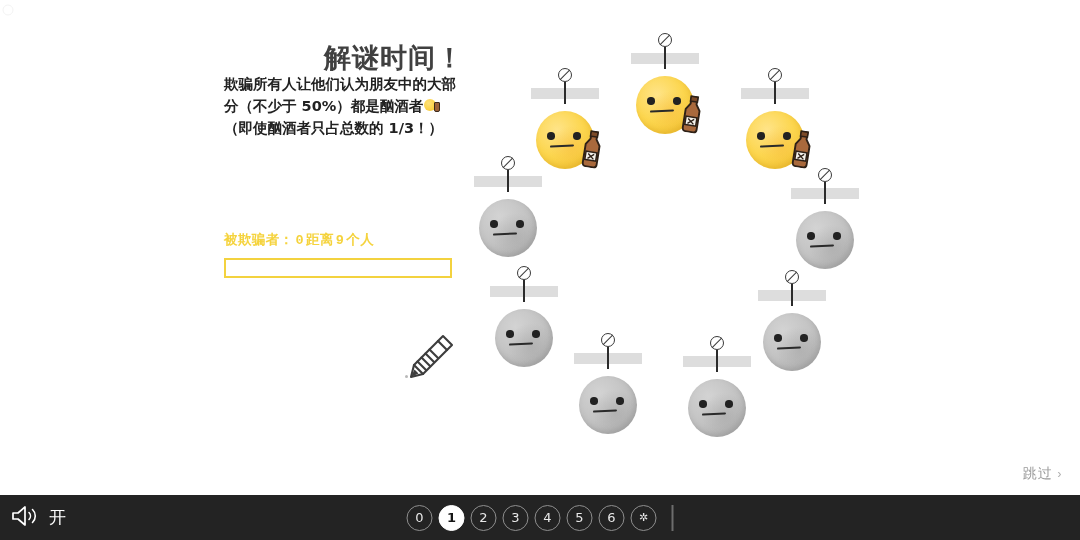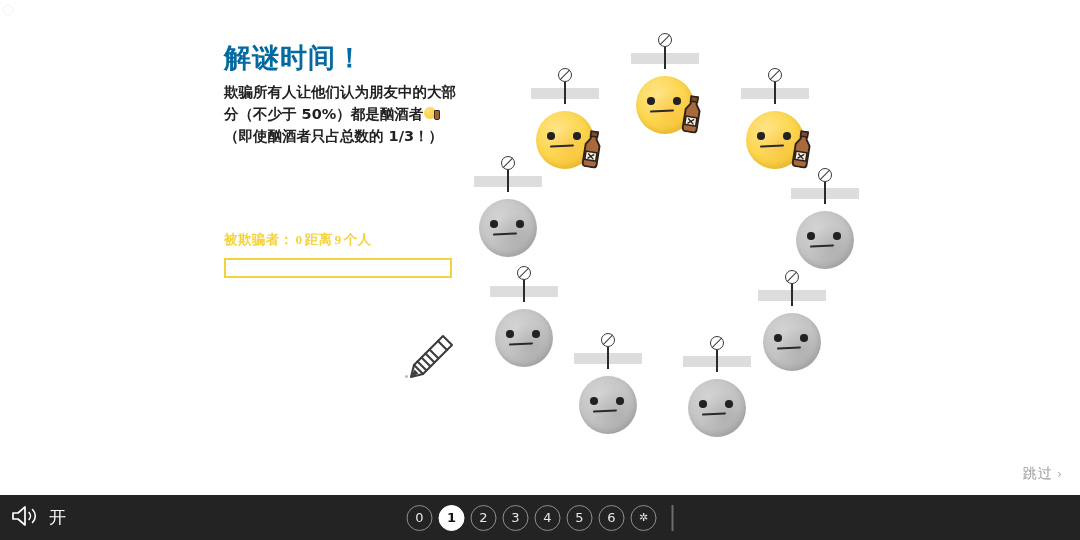--- a/index.html
+++ b/index.html
@@ -27,27 +27,28 @@
     left: 224px;
     top: 42px;
     width: 240px;
   }
 
   .puzzle-title {
     font-family: "DejaVu Sans", sans-serif;
     font-size: 27px;
     font-weight: bold;
     letter-spacing: 1px;
-    color: #0369a1;
+    color: #404040;
     line-height: 1.15;
     white-space: nowrap;
+    text-align: right;
   }
 
   .puzzle-desc {
-    margin-top: 8px;
+    margin-top: 0;
     font-family: "DejaVu Sans", sans-serif;
     font-size: 14.5px;
     line-height: 1.52;
     color: #222222;
     font-weight: 600;
     width: 236px;
   }
 
   .inline-emoji {
     display: inline-block;
@@ -75,21 +76,21 @@
 
   
   .status-block {
     position: absolute;
     left: 224px;
     top: 231px;
     width: 228px;
   }
 
   .status-line {
-    font-family: Liberation Serif, serif;
+    font-family: Liberation Mono, monospace;
     font-size: 13.5px;
     font-weight: bold;
     color: #f5d33d;
     letter-spacing: 0.4px;
     white-space: nowrap;
   }
   .status-line .num { font-weight: bold; padding: 0 2px; }
 
   .answer-input {
     margin-top: 9px;

